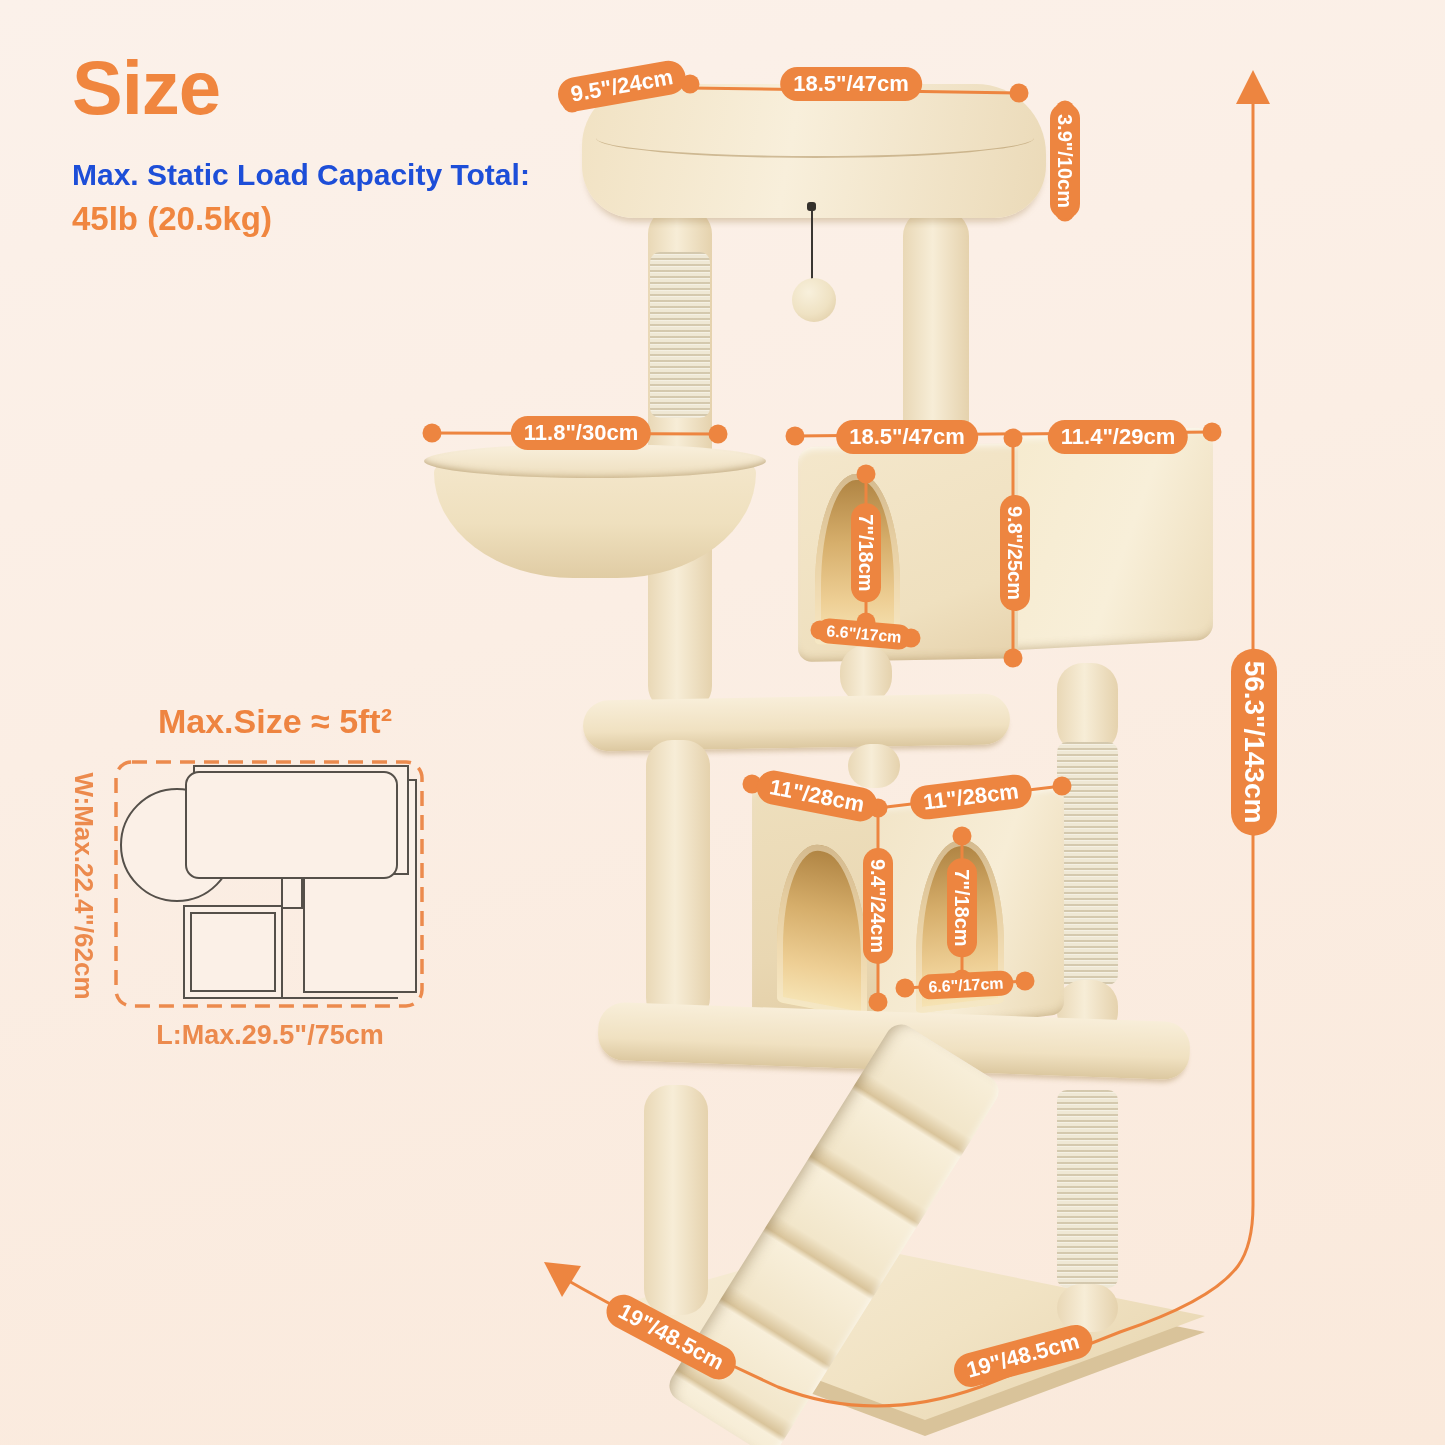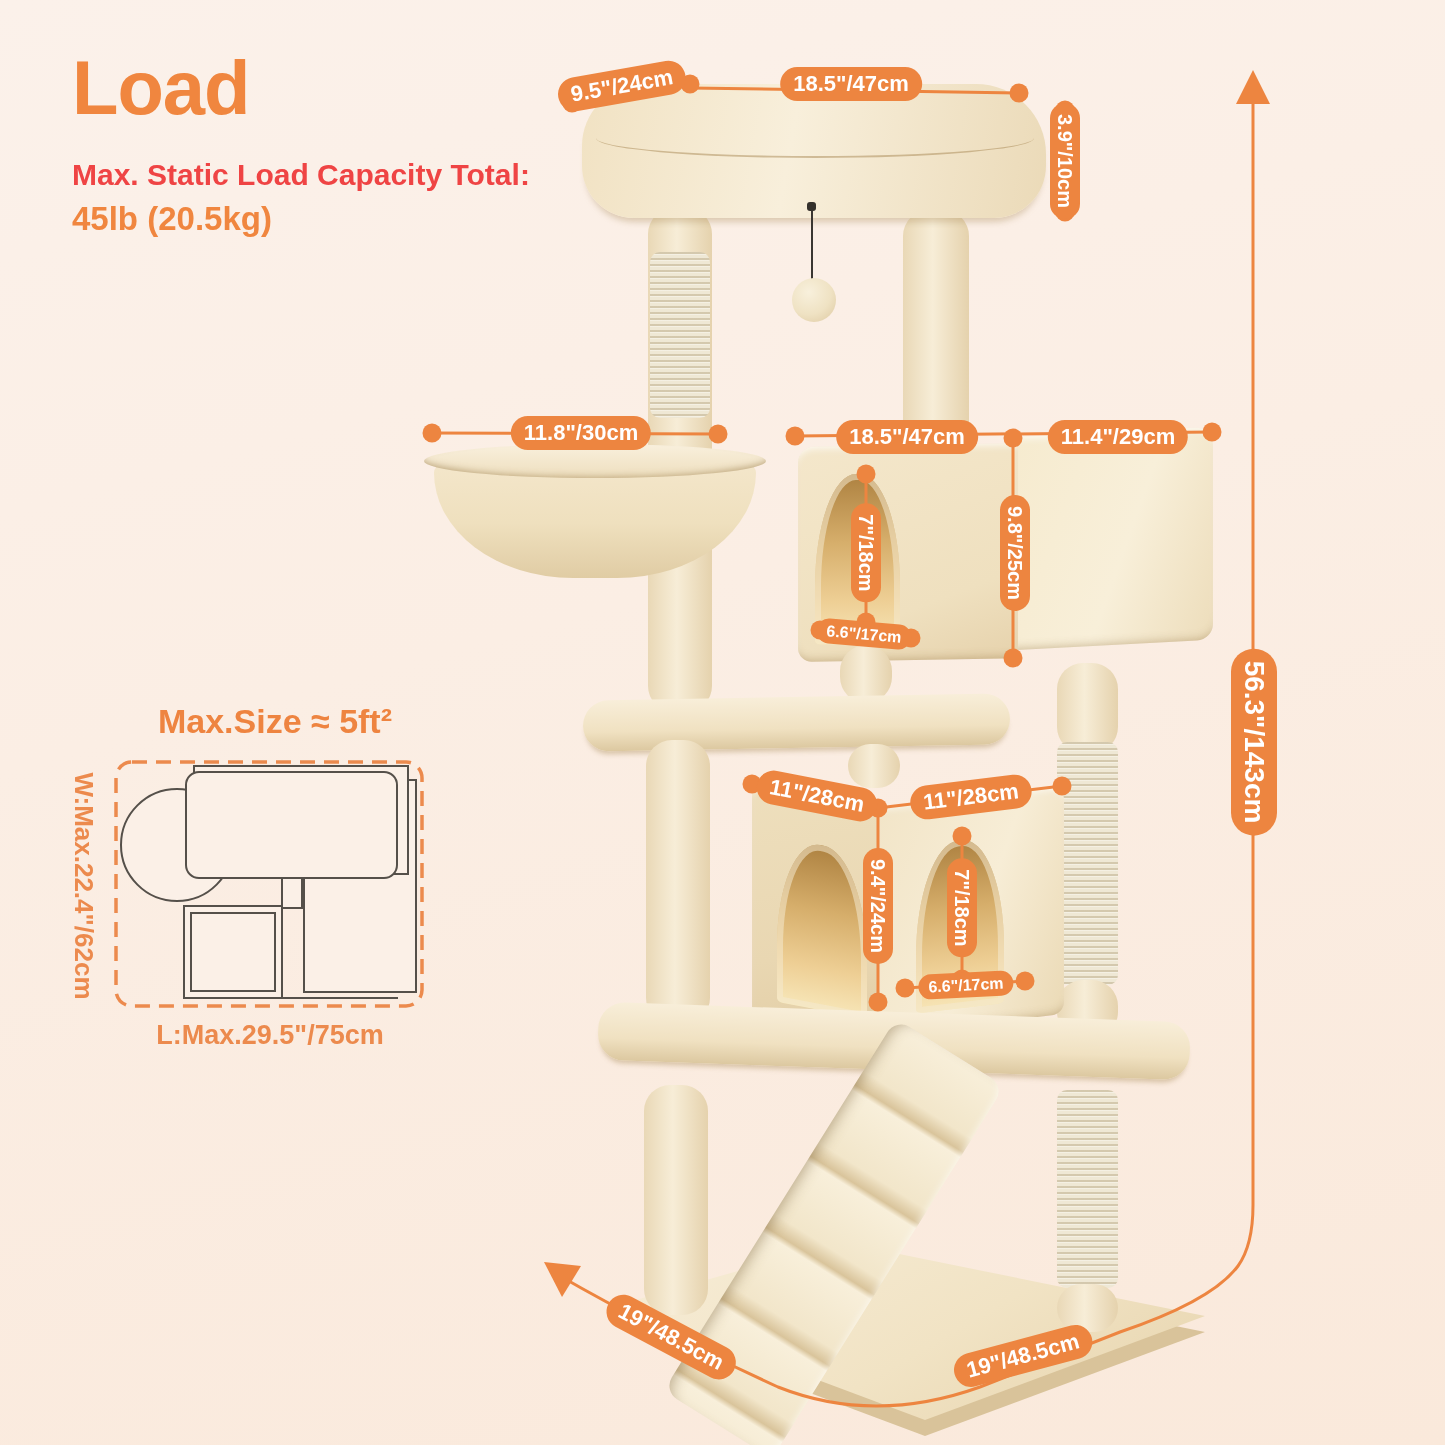--- a/index.html
+++ b/index.html
@@ -4,21 +4,21 @@
 <style>
   html,body{margin:0;padding:0;}
   body{
     width:1445px;height:1445px;position:relative;overflow:hidden;
     font-family:"Liberation Sans","DejaVu Sans",sans-serif;
     background:linear-gradient(165deg,#FBF1EA 0%,#FBEEE4 42%,#FAE9DB 100%);
   }
   .abs{position:absolute;}
   
   .title{left:72px;top:44px;font-size:76px;font-weight:bold;color:#F0863F;letter-spacing:-1px;}
-  .subtitle{left:72px;top:158px;font-size:30px;font-weight:bold;color:#ef4444;}
+  .subtitle{left:72px;top:158px;font-size:30px;font-weight:bold;color:#1d4ed8;}
   .capacity{left:72px;top:200px;font-size:33px;font-weight:bold;color:#F0863F;}
   
   .fp-title{left:110px;top:702px;width:330px;text-align:center;font-size:34px;font-weight:bold;color:#EE8440;}
   .fp-w{left:-32px;top:872px;width:232px;height:28px;line-height:28px;text-align:center;
         font-size:26px;font-weight:bold;color:#EC8A4D;transform:rotate(90deg);}
   .fp-l{left:150px;top:1020px;width:240px;text-align:center;font-size:27px;font-weight:bold;color:#EC8A4D;}
   
   .plush{background:linear-gradient(100deg,#F1E2C3 0%,#F8EFDB 45%,#EBDAB8 100%);}
   .post{border-radius:26px;background:linear-gradient(90deg,#E9D8B6 0%,#F7EDD7 45%,#E5D2AD 100%);}
   .sisal{background-color:#EFE8D5;
@@ -38,21 +38,21 @@
   .pill{height:34px;font-size:22px;padding:0 13px;}
   .pill-sm{height:25px;font-size:16px;padding:0 10px;}
   .pill-v{height:30px;font-size:20px;padding:0 11px;}
   .pill-big{height:46px;font-size:28px;padding:0 12px;border-radius:26px;}
   .dims{position:absolute;left:0;top:0;z-index:30;}
   .tree{position:absolute;left:0;top:0;z-index:10;}
 </style>
 </head>
 <body>
 
-<div class="abs title">Load</div>
+<div class="abs title">Size</div>
 <div class="abs subtitle">Max. Static Load Capacity Total:</div>
 <div class="abs capacity">45lb (20.5kg)</div>
 
 <div class="tree">
 
   <div class="abs post" style="left:648px;top:208px;width:64px;height:504px;"></div>
   <div class="abs sisal" style="left:650px;top:252px;width:60px;height:166px;"></div>
 
   <div class="abs post" style="left:903px;top:210px;width:66px;height:242px;"></div>
 

